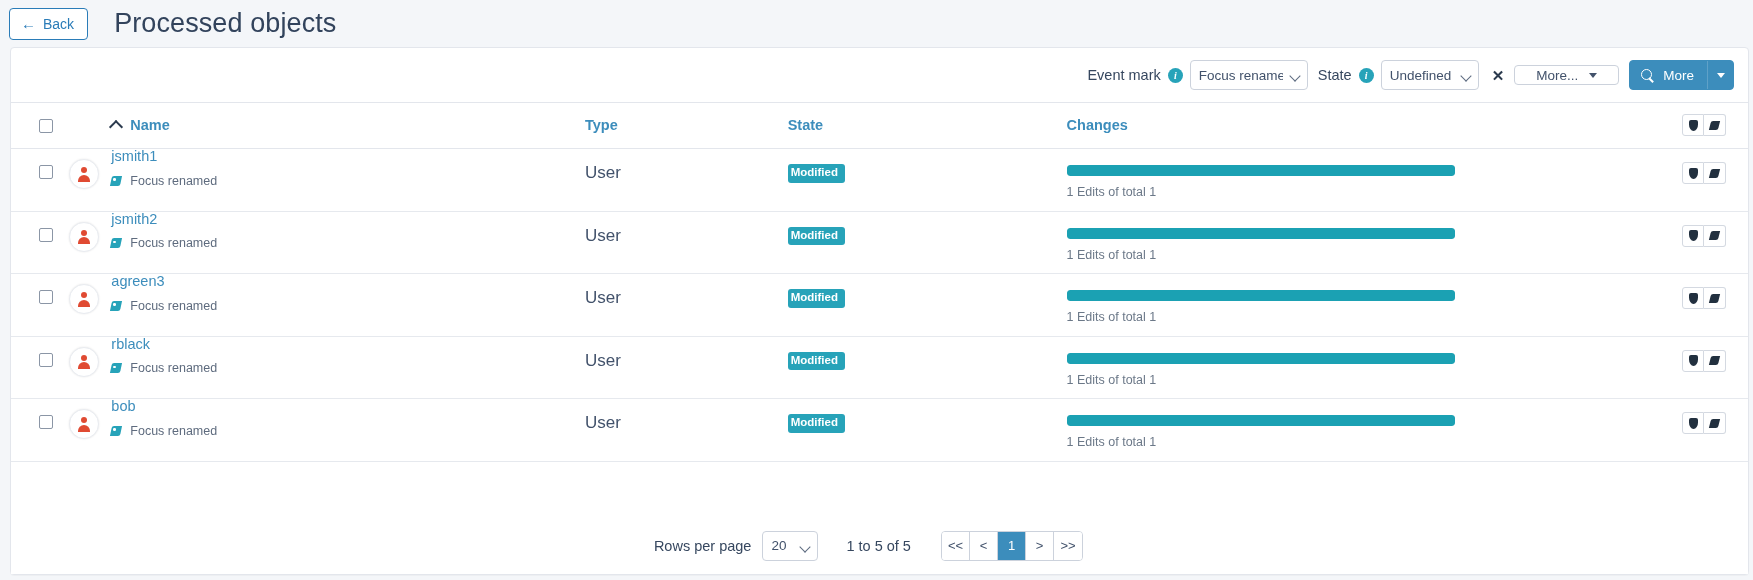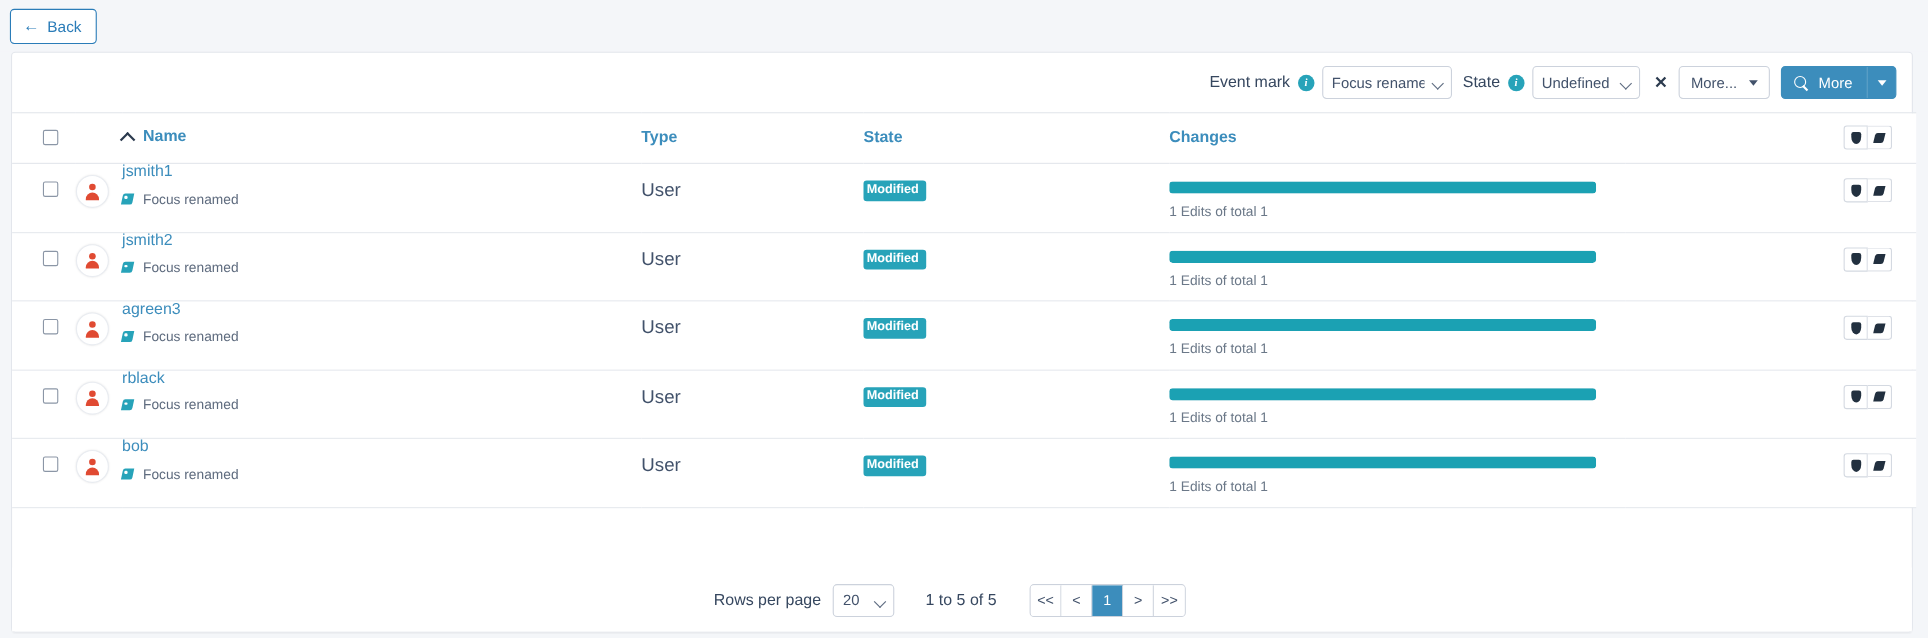--- a/index.html
+++ b/index.html
@@ -39,21 +39,21 @@
   .page-title {
     margin-left: 26px;
     font-size: 27px;
     font-weight: 400;
     color: #32435c;
     letter-spacing: .1px;
   }
 
   
   .panel {
-    margin: 0 14px 0 10px;
+    margin: 0 4px 0 10px;
     background: #ffffff;
     border: 1px solid #e3e6ec;
     border-radius: 4px;
     height: 528px;
     display: flex;
     flex-direction: column;
     box-shadow: 0 1px 1px rgba(0,0,0,.03);
   }
 
   
@@ -122,22 +122,22 @@
     font-size: 15px;
     font-weight: bold;
     color: #2b3a4e;
     cursor: pointer;
     line-height: 1;
   }
   .more-btn {
     display: inline-flex;
     align-items: center;
     gap: 11px;
-    height: 30px;
-    padding: 0 10px;
+    height: 20px;
+    padding: 0 21px;
     border: 1px solid #ccd2dc;
     border-radius: 4px;
     background: #fff;
     color: #42526b;
     font-size: 13.5px;
     cursor: pointer;
     margin-right: 10px;
   }
   .caret { width: 0; height: 0; border-left: 4.5px solid transparent; border-right: 4.5px solid transparent; border-top: 5px solid currentColor; }
   .basic-btn {
@@ -357,20 +357,21 @@
   .pg.active { background: #3c8dbc; color: #fff; font-weight: 500; }
 </style>
 </head>
 <body>
 
 <div class="topbar">
   <div class="back-btn">
     <span class="arrow">←</span>
     <span>Back</span>
   </div>
+  <div class="page-title">Processed objects</div>
 </div>
 
 <div class="panel">
 
   <div class="filterbar">
     <div class="filter-group">
       <span class="filter-label">Event mark</span>
       <span class="info-icon">i</span>
       <span class="sel-wrap">
         <select class="sel sel-event">

